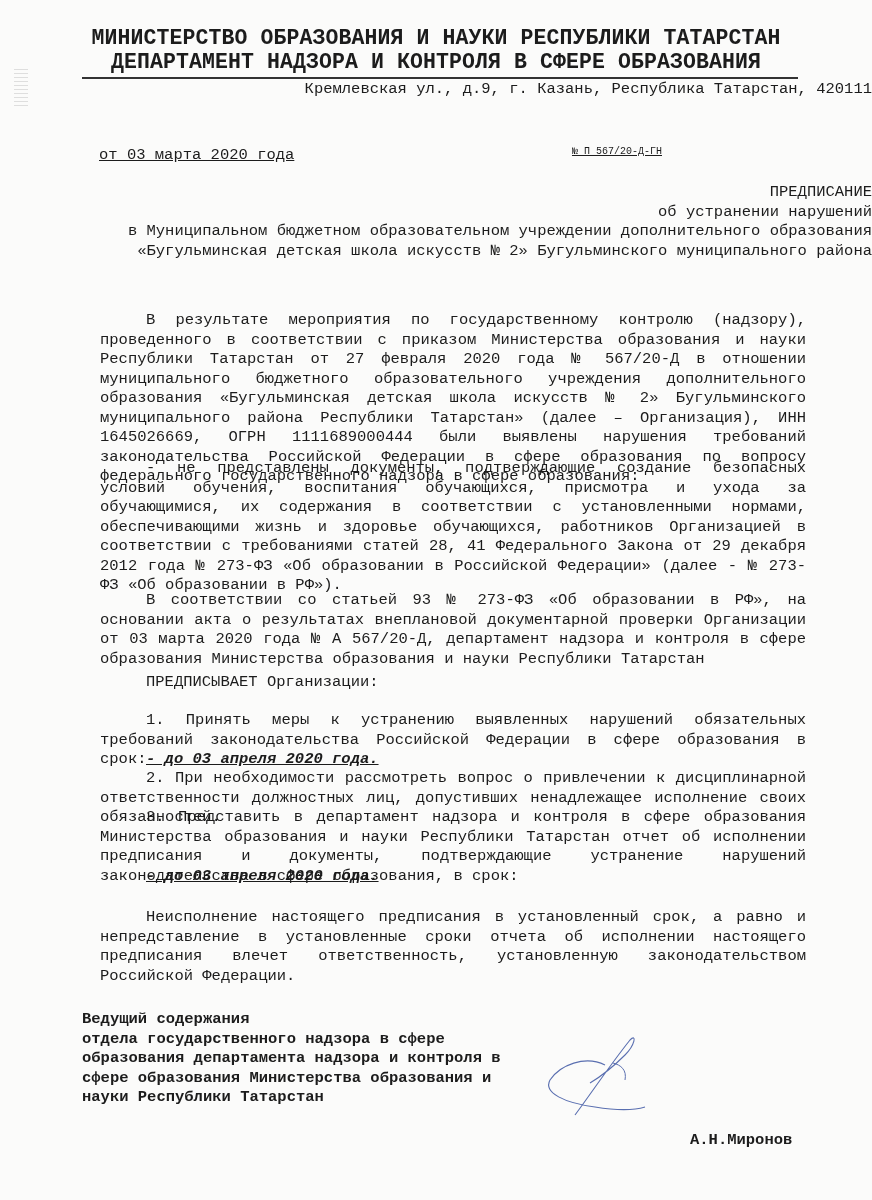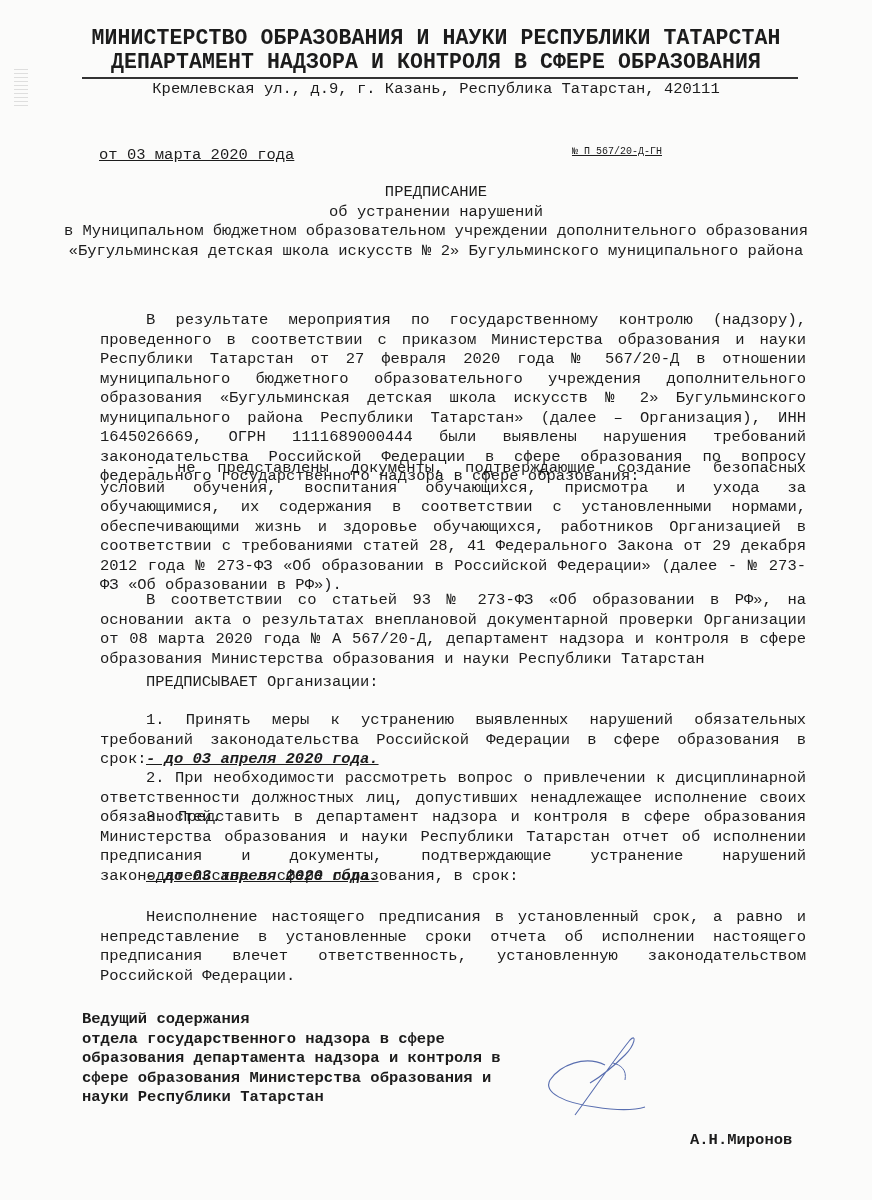--- a/index.html
+++ b/index.html
@@ -6,24 +6,24 @@
   body {
     width: 872px; height: 1200px; background: #fbfbfa; position: relative;
     font-family: "Liberation Serif", "DejaVu Serif", serif; color: #1c1c1c;
     overflow: hidden;
   }
   .page { position: absolute; left: 0; top: 0; width: 724px; height: 1200px; font-family: Liberation Mono, monospace; }
   .hdr { position: absolute; left: 0; width: 872px; text-align: center; font-weight: bold; font-size: 21.5px; letter-spacing: 0.1px; }
   .hdr1 { top: 26px; }
   .hdr2 { top: 50px; }
   .hdr-rule { position: absolute; left: 82px; width: 716px; top: 77px; height: 0; border-top: 2px solid #333; }
-  .addr { position: absolute; left: 0; width: 872px; top: 80px; text-align: center; font-size: 15.5px; }
+  .addr { position: absolute; left: 0; width: 872px; top: 80px; text-align: right; font-size: 15.5px; }
   .date { position: absolute; left: 99px; top: 146px; font-size: 15.5px; text-decoration: underline; }
   .num { position: absolute; right: 62px; top: 146px; font-size: 10px; text-decoration: underline; }
-  .title-block { position: absolute; left: 0; width: 872px; top: 183px; text-align: center; font-size: 15.5px; line-height: 19.5px; }
+  .title-block { position: absolute; left: 0; width: 872px; top: 183px; text-align: right; font-size: 15.5px; line-height: 19.5px; }
   .para { position: absolute; left: 100px; width: 706px; font-size: 15.5px; line-height: 19.5px; text-align: justify; text-indent: 46px; }
   .p1 { top: 300px; margin-top: 11px; }
   .p2 { top: 459px; }
   .p3 { top: 591px; }
   .p3b { top: 673px; }
   .p4 { top: 711px; }
   .d1 { top: 750px; }
   .p5 { top: 769px; }
   .p6 { top: 808px; }
   .d2 { top: 867px; }
@@ -51,21 +51,21 @@
 
   <div class="title-block">
     <div>ПРЕДПИСАНИЕ</div>
     <div>об устранении нарушений</div>
     <div>в Муниципальном бюджетном образовательном учреждении дополнительного образования</div>
     <div>«Бугульминская детская школа искусств № 2» Бугульминского муниципального района</div>
   </div>
 
   <div class="para p1">В результате мероприятия по государственному контролю (надзору), проведенного в соответствии с приказом Министерства образования и науки Республики Татарстан от 27 февраля 2020 года № 567/20-Д в отношении муниципального бюджетного образовательного учреждения дополнительного образования «Бугульминская детская школа искусств № 2» Бугульминского муниципального района Республики Татарстан» (далее – Организация), ИНН 1645026669, ОГРН 1111689000444 были выявлены нарушения требований законодательства Российской Федерации в сфере образования по вопросу федерального государственного надзора в сфере образования:</div>
   <div class="para p2">- не представлены документы, подтверждающие создание безопасных условий обучения, воспитания обучающихся, присмотра и ухода за обучающимися, их содержания в соответствии с установленными нормами, обеспечивающими жизнь и здоровье обучающихся, работников Организацией в соответствии с требованиями статей 28, 41 Федерального Закона от 29 декабря 2012 года № 273-ФЗ «Об образовании в Российской Федерации» (далее - № 273-ФЗ «Об образовании в РФ»).</div>
-  <div class="para p3">В соответствии со статьей 93 № 273-ФЗ «Об образовании в РФ», на основании акта о результатах внеплановой документарной проверки Организации от 08 марта 2020 года № А 567/20-Д, департамент надзора и контроля в сфере образования Министерства образования и науки Республики Татарстан</div>
+  <div class="para p3">В соответствии со статьей 93 № 273-ФЗ «Об образовании в РФ», на основании акта о результатах внеплановой документарной проверки Организации от 03 марта 2020 года № А 567/20-Д, департамент надзора и контроля в сфере образования Министерства образования и науки Республики Татарстан</div>
   <div class="para p3b">ПРЕДПИСЫВАЕТ Организации:</div>
   <div class="para p4">1. Принять меры к устранению выявленных нарушений обязательных требований законодательства Российской Федерации в сфере образования в срок:</div>
   <div class="para d1"><span class="deadline">- до 03 апреля 2020 года.</span></div>
   <div class="para p5">2. При необходимости рассмотреть вопрос о привлечении к дисциплинарной ответственности должностных лиц, допустивших ненадлежащее исполнение своих обязанностей.</div>
   <div class="para p6">3. Представить в департамент надзора и контроля в сфере образования Министерства образования и науки Республики Татарстан отчет об исполнении предписания и документы, подтверждающие устранение нарушений законодательства в сфере образования, в срок:</div>
   <div class="para d2"><span class="deadline">- до 03 апреля 2020 года.</span></div>
   <div class="para p7">Неисполнение настоящего предписания в установленный срок, а равно и непредставление в установленные сроки отчета об исполнении настоящего предписания влечет ответственность, установленную законодательством Российской Федерации.</div>
 
   <div class="sig-pos">
     <div>Ведущий содержания</div>

